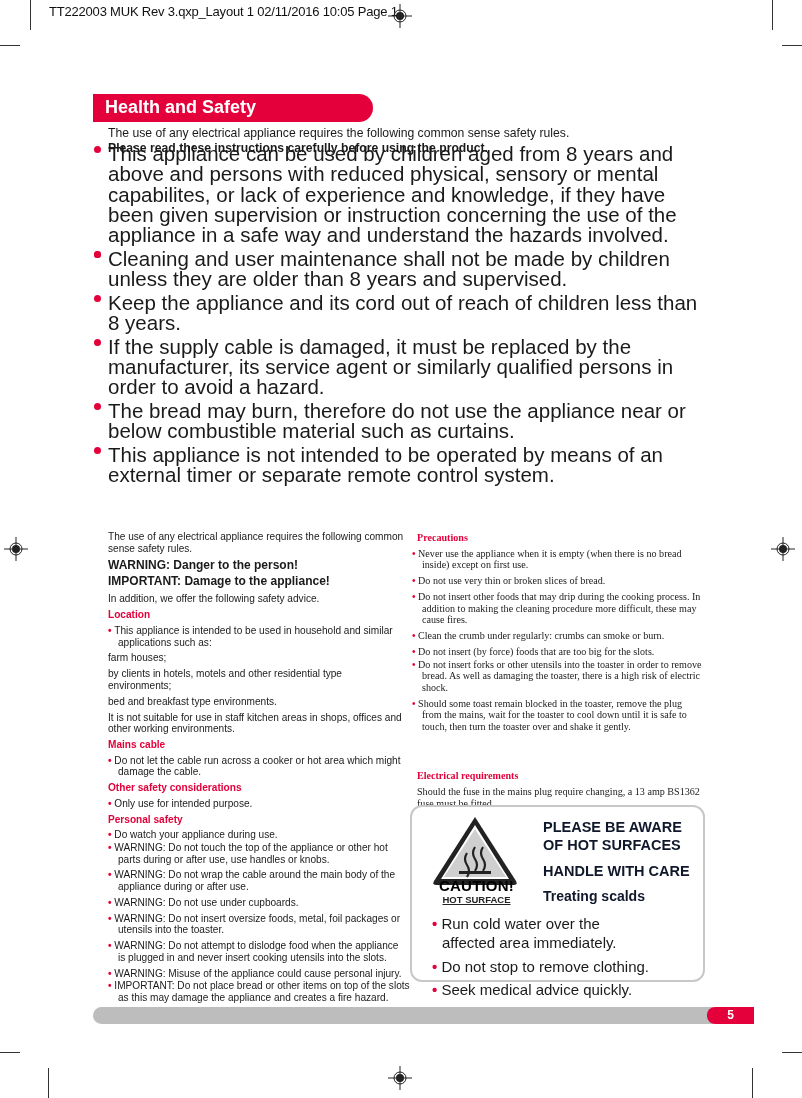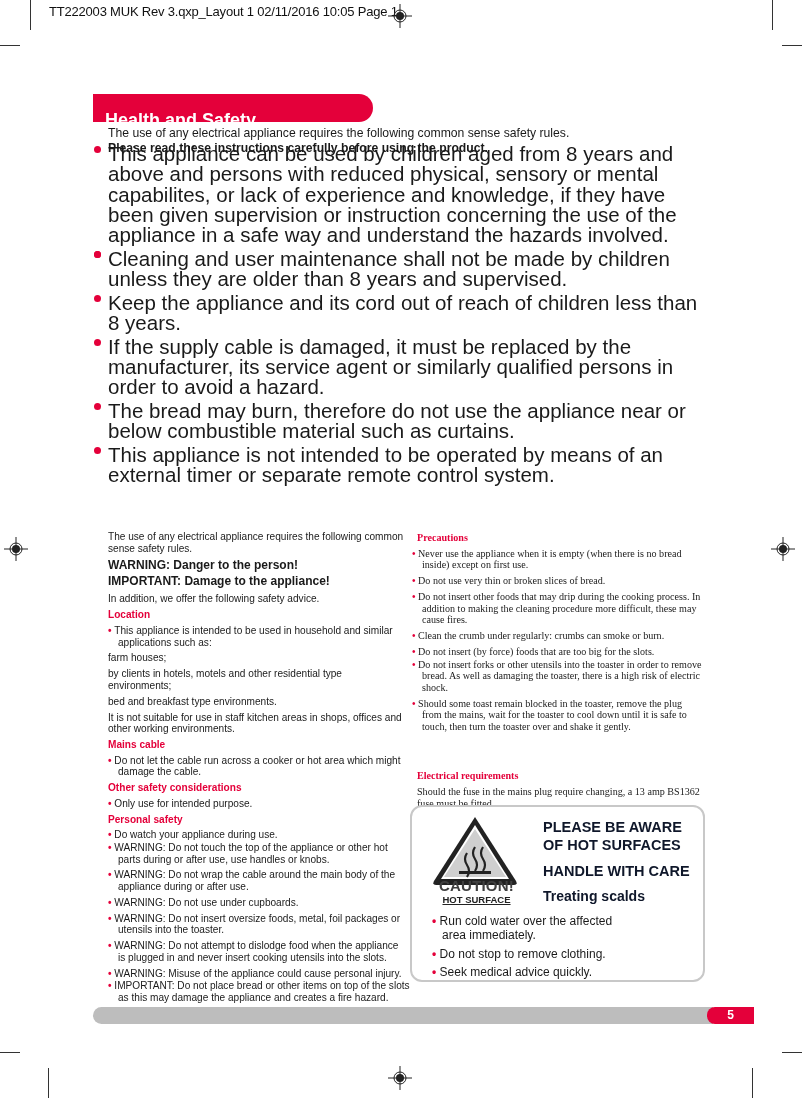--- a/index.html
+++ b/index.html
@@ -4,21 +4,21 @@
 <style>
   * { margin:0; padding:0; box-sizing:border-box; }
   html, body { width:802px; height:1098px; background:#ffffff; overflow:hidden; }
   body { position:relative; font-family:"Liberation Sans", sans-serif; color:#1a1a1a; }
 
   .slug { position:absolute; left:49px; top:4px; font-size:13px; color:#111; letter-spacing:-0.2px; white-space:nowrap; }
   .crop { position:absolute; background:#333; }
   .reg { position:absolute; width:24px; height:24px; }
 
   .title-bar { position:absolute; left:93px; top:94px; width:280px; height:28px; background:#e4003a; border-radius:0 14px 14px 0; }
-  .title-text { position:absolute; left:12px; top:16px; font-size:18px; font-weight:bold; color:#fff; white-space:nowrap; }
+  .title-text { position:absolute; left:12px; top:3px; font-size:18px; font-weight:bold; color:#fff; white-space:nowrap; }
 
   .intro { position:absolute; left:108px; top:126px; font-size:12.2px; line-height:14.5px; }
   .intro .b { font-weight:bold; }
 
   .big-list { position:absolute; left:92px; top:144px; width:620px; list-style:none; }
   .big-list li { position:relative; padding-left:16px; font-size:20.5px; line-height:20.3px; margin-bottom:3.3px; color:#1a1a1a; }
   .big-list li .dot { position:absolute; left:2px; top:2px; width:7px; height:7px; border-radius:50%; background:#e4003a; }
 
   .col { position:absolute; font-size:10.1px; line-height:11.6px; }
   .col p { margin-bottom:4.3px; }
@@ -26,25 +26,25 @@
   .col .h { color:#e4003a; font-weight:bold; padding-left:8px; margin-bottom:4px; }
   .col .w { font-size:12px; font-weight:bold; padding-left:8px; line-height:14px; margin-bottom:2px; }
   .col .bl { position:relative; padding-left:18px; text-indent:-10px; margin-bottom:4.3px; }
   .col .bl .d { color:#e4003a; font-weight:bold; }
   .col .red { color:#e4003a; font-weight:bold; padding-left:8px; }
   .col-left { left:100px; top:531px; width:305px; }
   .col-right { left:404px; top:532px; width:300px;font-family:Liberation Serif, serif; }
 
   .caution-box { position:absolute; left:410px; top:805px; width:295px; height:177px; border:2px solid #c8c8c8; border-radius:12px; background:#fff; }
   .cb-h { position:absolute; left:131px; color:#0f172a; font-weight:bold; font-size:14.5px; line-height:17px; white-space:nowrap; }
-  .cb-list { position:absolute; left:12px; top:107px; width:270px; font-size:12px; line-height:14px; }
+  .cb-list { position:absolute; left:12px; top:107px; width:270px; font-size:15px; line-height:19px; }
   .cb-list .bl { position:relative; padding-left:18px; text-indent:-10px; margin-bottom:4.5px; }
   .cb-list .bl .d { color:#e4003a; font-weight:bold; }
   .sign { position:absolute; left:18px; top:6px; width:90px; height:94px; }
-  .caution-word { position:absolute; left:17px; top:70px; width:95px; text-align:center; font-size:15px; font-weight:bold; color:#404040; letter-spacing:0.2px; }
+  .caution-word { position:absolute; left:17px; top:70px; width:95px; text-align:center; font-size:15px; font-weight:bold; color:#000000; letter-spacing:0.2px; }
   .hot-word { position:absolute; left:17px; top:87px; width:95px; text-align:center; font-size:9.5px; font-weight:bold; color:#222;text-decoration:underline; }
 
   .footer-bar { position:absolute; left:93px; top:1007px; width:620px; height:17px; background:#bdbdbd; border-radius:9px 0 0 9px; }
   .page-tab { position:absolute; left:707px; top:1007px; width:47px; height:17px; background:#e4003a; border-radius:8px 0 0 8px; }
   .page-num { position:absolute; left:0; top:1px; width:100%; text-align:center; color:#fff; font-weight:bold; font-size:12px; }
 </style>
 </head>
 <body>
 
 <div class="slug">TT222003 MUK Rev 3.qxp_Layout 1  02/11/2016  10:05  Page 1</div>

